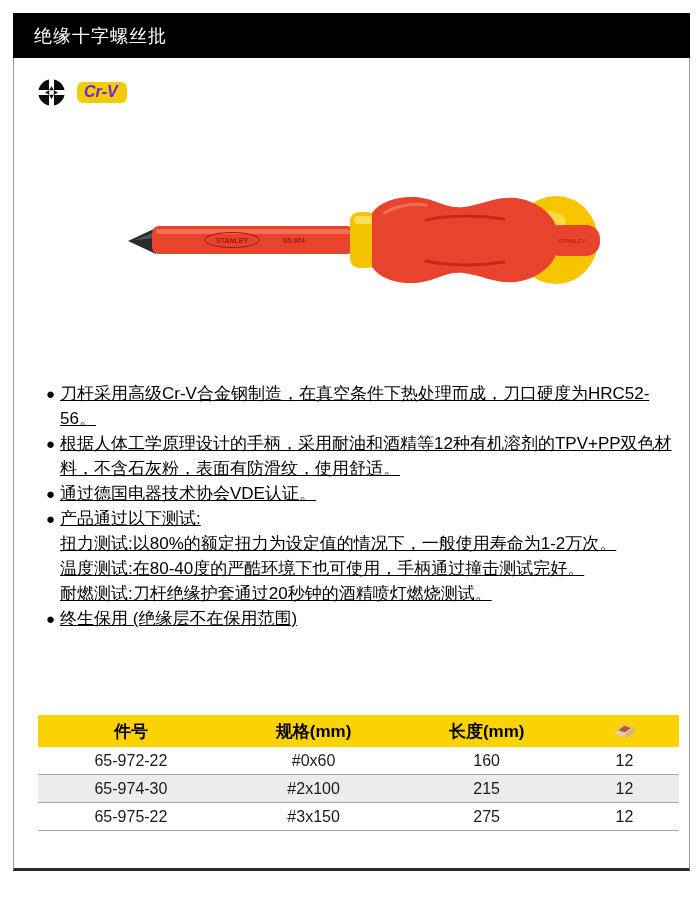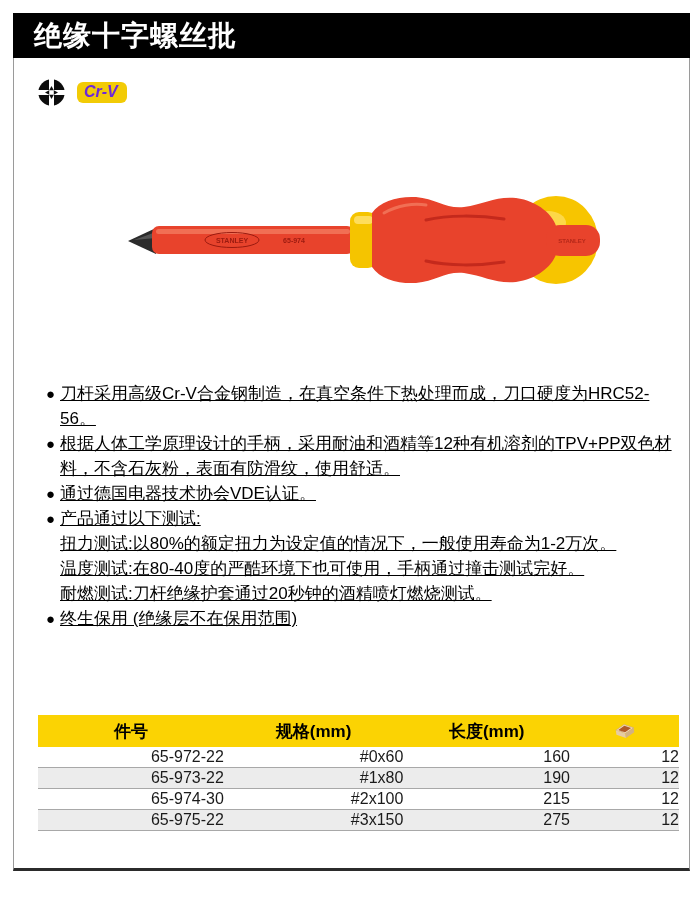--- a/index.html
+++ b/index.html
@@ -6,21 +6,21 @@
   body{
     width:700px;height:897px;background:#ffffff;position:relative;
     font-family:"Liberation Sans","DejaVu Sans",sans-serif;color:#111;
     -webkit-font-smoothing:antialiased;
   }
   .page-frame{position:absolute;left:13px;top:13px;width:677px;height:858px;}
   .title-bar{
     background:#000;height:45px;display:flex;align-items:center;
     padding-left:21px;box-sizing:border-box;
   }
-  .title-bar .title{color:#fff;font-size:28px;font-weight:bold;letter-spacing:1px;}
+  .title-bar .title{color:#fff;font-size:18px;font-weight:normal;letter-spacing:1px;}
   .content-box{
     height:813px;box-sizing:border-box;background:#fff;
     border-left:1px solid #9a9a9a;border-right:1px solid #9a9a9a;
     border-bottom:3px solid #2b2b2b;position:relative;
   }
   .icons-row{display:flex;align-items:center;gap:12px;padding:20px 0 0 24px;height:28px;}
   .phillips-icon svg{display:block;}
   .crv-badge{
     background:#f2cb06;color:#6d28d9;font-weight:bold;font-style:italic;
     font-size:16px;padding:2px 9px 3px 7px;border-radius:6px;line-height:1;
@@ -32,21 +32,21 @@
   .feature-item .body{flex:1;padding-right:14px;text-decoration:underline;}
   .subline{padding-left:0;}
   .spec-table{
     position:absolute;left:24px;top:645px;width:641px;border-collapse:collapse;
     text-align:center;
     margin-top:12px;
   }
   .spec-table th{
     background:#fbd303;font-size:17px;font-weight:bold;height:32px;padding:0;color:#000;
   }
-  .spec-table td{height:20px;font-size:16px;color:#1a1a1a;padding:0;border-bottom:1px solid #a8a8a8;text-align:right;}
+  .spec-table td{height:27px;font-size:16px;color:#1a1a1a;padding:0;border-bottom:1px solid #a8a8a8;}
   .spec-table tbody tr:nth-child(even) td{background:#ececec;}
   .spec-table tbody tr:nth-child(odd) td{background:#ffffff;}
   .col-part{width:29%;}.col-spec{width:28%;}.col-len{width:26%;}.col-pack{width:17%;}
   .pack-icon-cell svg{display:block;margin:0 auto;}
 </style>
 </head>
 <body>
 
 <div class="page-frame">
 
@@ -181,26 +181,20 @@
         </tr>
       </thead>
       <tbody id="table-body">
   <tr>
     <td>65-972-22</td>
     <td>#0x60</td>
     <td>160</td>
     <td>12</td>
   </tr>
 
-  <tr>
-    <td>65-973-22</td>
-    <td>#1x80</td>
-    <td>190</td>
-    <td>12</td>
-  </tr>
 
   <tr>
     <td>65-974-30</td>
     <td>#2x100</td>
     <td>215</td>
     <td>12</td>
   </tr>
 
   <tr>
     <td>65-975-22</td>

